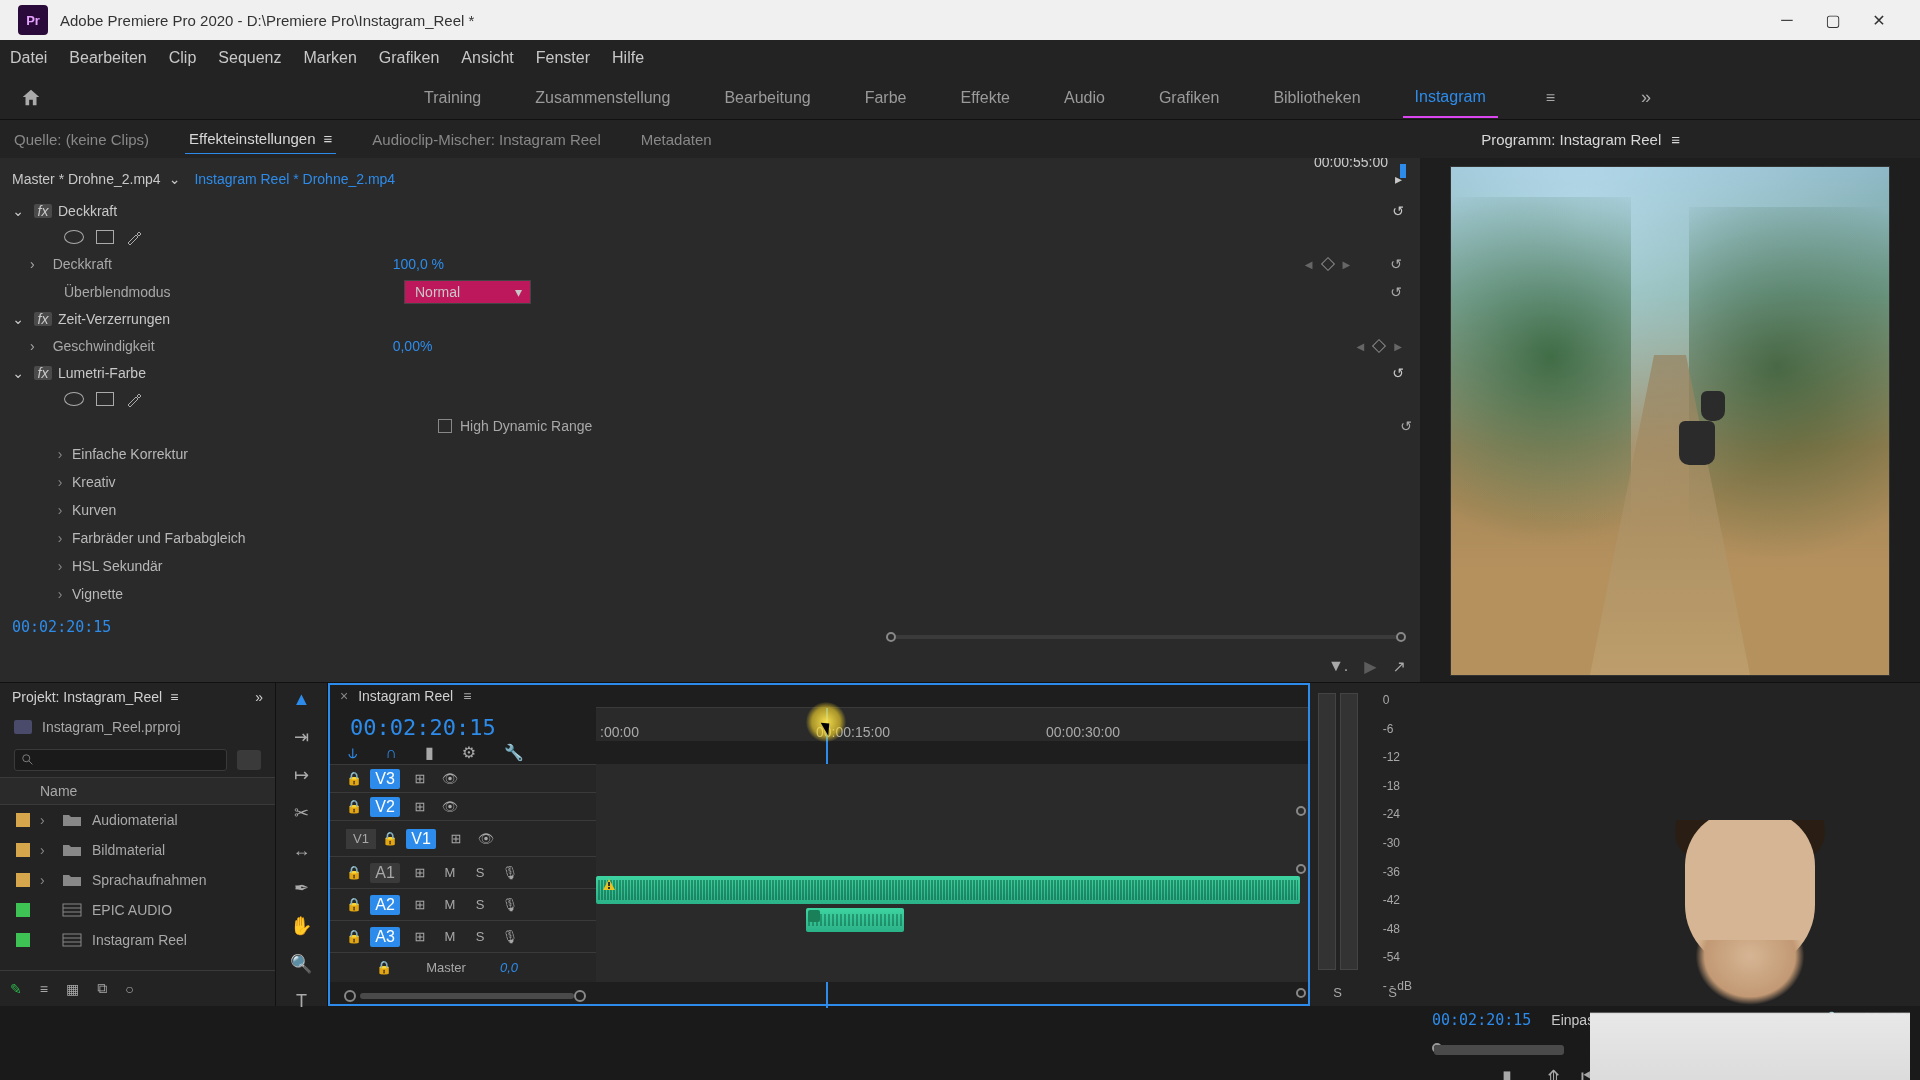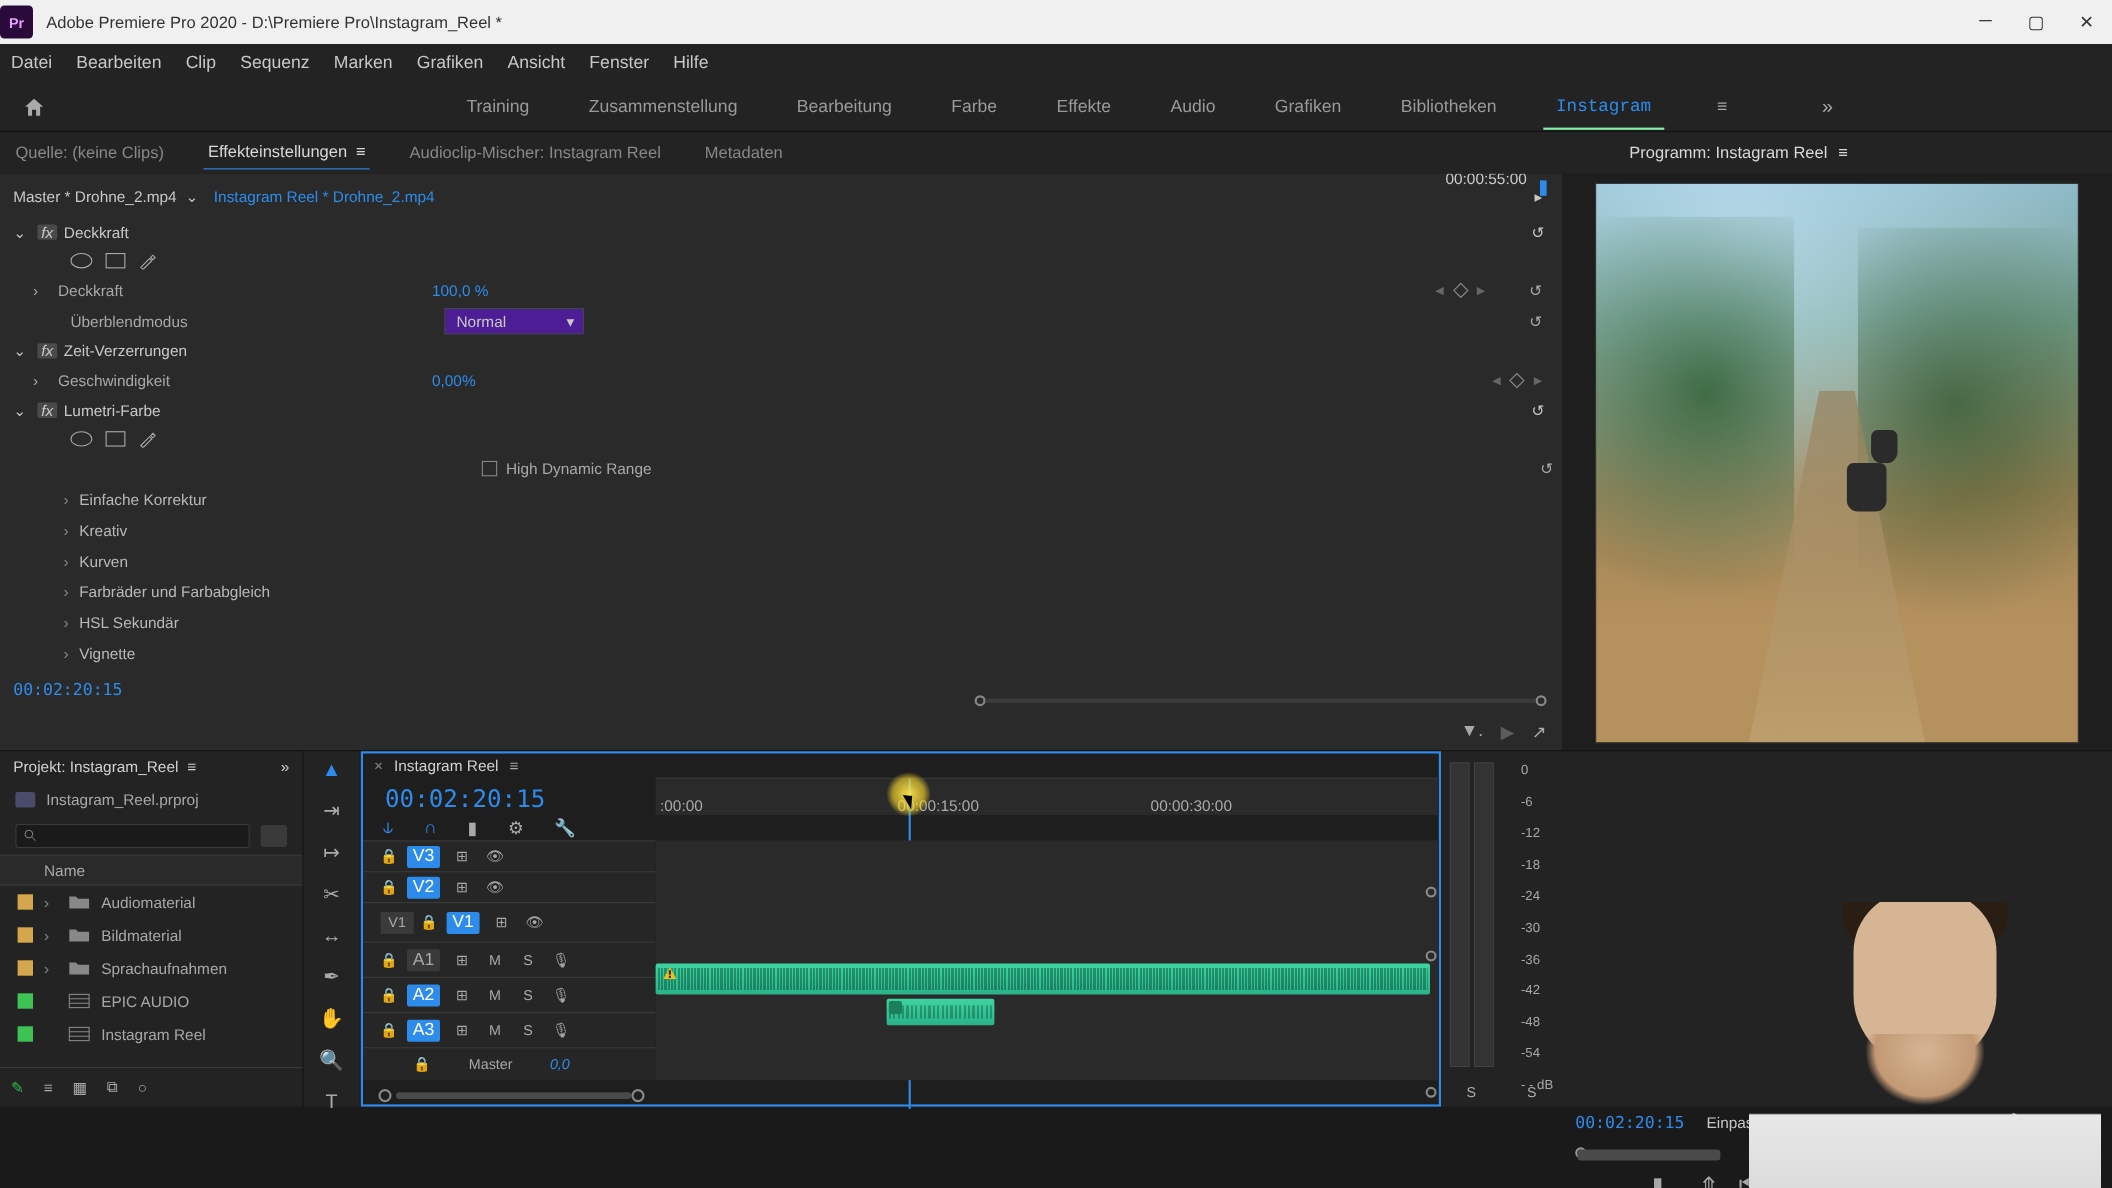--- a/index.html
+++ b/index.html
@@ -1,32 +1,32 @@
 <!DOCTYPE html>
 <html><head>
 <meta charset="utf-8">
 <style>
 * { margin: 0; padding: 0; box-sizing: border-box; font-family: 'Segoe UI', Tahoma, sans-serif; user-select: none; }
 body { background: #1a1a1a; color: #a8a8a8; font-size: 12px; width: 1920px; height: 1080px; overflow: hidden; }
 
 
-.titlebar { height: 40px; display: flex; align-items: center; padding: 0 0; background: #f0f0f0; color: #333; }
+.titlebar { height: 40px; display: flex; align-items: center; padding: 0 18px; background: #f0f0f0; color: #333; }
 .titlebar .pr-logo { width: 30px; height: 30px; background: #2a0a3a; border-radius: 4px; margin-right: 12px; display: flex; align-items: center; justify-content: center; color: #e6a0ff; font-weight: bold; font-size: 13px; }
 .titlebar .title-text { flex: 1; font-size: 15px; color: #333; }
 .titlebar .win-btn { width: 46px; height: 40px; display: flex; align-items: center; justify-content: center; font-size: 16px; }
 
 
 .menubar { height: 36px; display: flex; align-items: center; padding: 0 10px; background: #232323; gap: 22px; font-size: 16px;}
 .menubar .menu-item { color: #c8c8c8; }
 
 
 .workspace-tabs { height: 44px; display: flex; align-items: center; background: #232323; border-bottom: 1px solid #111; padding-left: 20px; gap: 30px; font-size: 16px;}
 .workspace-tabs .home-icon { width: 22px; height: 22px; margin-right: 340px; }
 .workspace-tabs .ws-tab { color: #9a9a9a; padding: 10px 12px; }
-.workspace-tabs .ws-tab.active { color: #2d8ceb; border-bottom: 2px solid #86efac; font-family: Liberation Mono, monospace; }
+.workspace-tabs .ws-tab.active { color: #2d8ceb; border-bottom: 2px solid #d946ef; }
 .workspace-tabs .ws-menu { margin-left: 10px; padding: 8px;}
 .workspace-tabs .ws-chevrons { margin-left: 40px; font-size: 18px; padding: 8px;}
 
 
 .source-row { height: 38px; display: flex; align-items: center; background: #232323; padding: 0 10px; gap: 32px; font-size: 15px;}
 .source-row .src-tab { color: #888; padding: 6px 4px; }
 .source-row .src-tab.active { color: #d8d8d8; border-bottom: 1px solid #2d8ceb; }
 .source-row .src-tab .menu-icon { margin-left: 8px; display: inline-block; }
 .source-row .program-label { margin-left: auto; padding-right: 230px; color: #d8d8d8;}
 .source-row .menu-icon-after { margin-left: 10px; }
@@ -64,21 +64,21 @@
 .ec-param .param-val { color: #2d8ceb; }
 .ec-param .keyframe-controls { margin-left: auto; display: flex; gap: 10px; align-items: center; padding-right: 10px; }
 .ec-param .kf-arrow { font-size: 10px; color: #666; }
 .ec-param .kf-diamond { width: 10px; height: 10px; border: 1px solid #888; transform: rotate(45deg); }
 .ec-param .reset-sm { margin-left: 30px; }
 .ec-shape-row { display: flex; gap: 12px; padding-left: 56px; height: 26px; align-items: center; }
 .ec-shape-row .ellipse { width: 20px; height: 14px; border: 1px solid #aaa; border-radius: 50%; }
 .ec-shape-row .rect { width: 18px; height: 14px; border: 1px solid #aaa; }
 .ec-shape-row .pen { width: 16px; height: 16px; }
 
-.ec-select { background: #4c1d95; border: 1px solid #444; color: #c8c8c8; padding: 3px 70px 3px 10px; font-size: 14px; position: relative; }
+.ec-select { background: #be185d; border: 1px solid #444; color: #c8c8c8; padding: 3px 70px 3px 10px; font-size: 14px; position: relative; }
 .ec-select::after { content: '▾'; position: absolute; right: 8px; }
 
 .ec-hdr-row { display: flex; align-items: center; height: 28px; padding-left: 430px; }
 .ec-hdr-row .chk { width: 14px; height: 14px; border: 1px solid #888; margin-right: 8px; }
 .ec-sub-list { padding-left: 40px; }
 .ec-sub-item { height: 28px; display: flex; align-items: center; color: #b8b8b8; }
 .ec-sub-item .twist { width: 24px; text-align: center; color: #888; }
 
 .ec-timecode-row { height: 30px; display: flex; align-items: center; padding: 0 12px; color: #2d8ceb; font-family: monospace; font-size: 15px; }
 .ec-markers-right { position: absolute; top: -10px; right: 18px; color: #ccc; font-size: 14px;}

